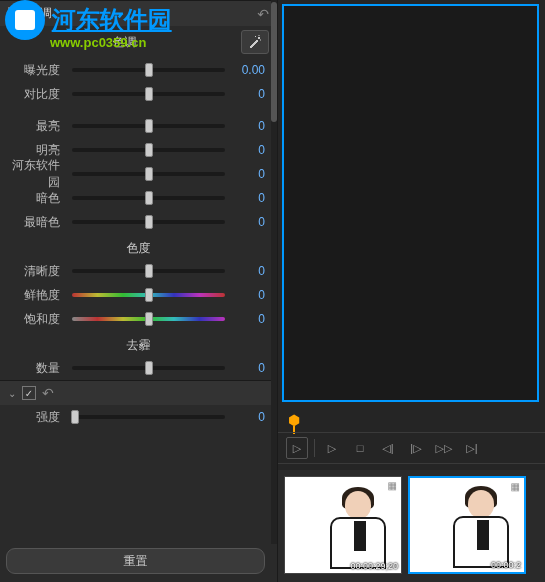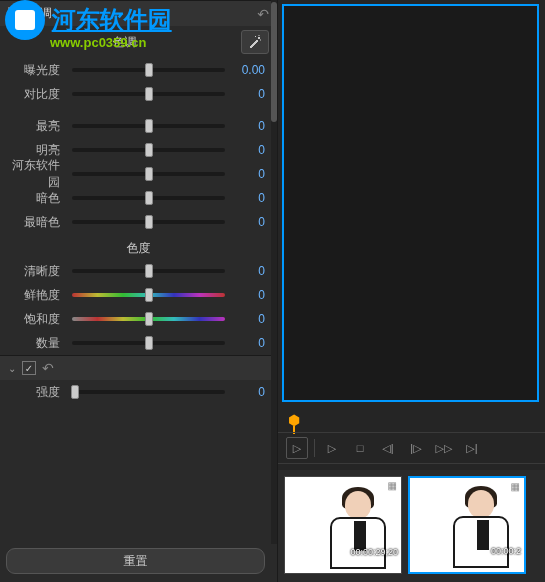--- a/index.html
+++ b/index.html
@@ -283,21 +283,21 @@
 }
 .thumb-item .person .body::after {
   content: "";
   position: absolute;
   left: 22px; top: 2px;
   width: 12px; height: 30px;
   background: #1a1a1a;
 }
 .thumb-item .timecode {
   position: absolute;
-  bottom: 16px; right: 3px;
+  bottom: 2px; right: 3px;
   font-size: 9px;
   color: #fff;
   text-shadow: 0 0 2px #000, 0 0 2px #000;
 }
 .thumb-item .mini-icon {
   position: absolute;
   top: 3px; right: 4px;
   font-size: 10px;
   color: #888;
 }
@@ -408,20 +408,21 @@
     <span class="value">0</span>
   </div>
   <div class="slider-row">
     <span class="label">饱和度</span>
     <div class="track sat">
         <div class="thumb"></div>
       </div>
     <span class="value">0</span>
   </div>
 
+  <div class="group-title">去霾</div>
 
   <div class="slider-row">
     <span class="label">数量</span>
     <div class="track">
         <div class="thumb"></div>
       </div>
     <span class="value">0</span>
   </div>
 
   <div class="section-header">

